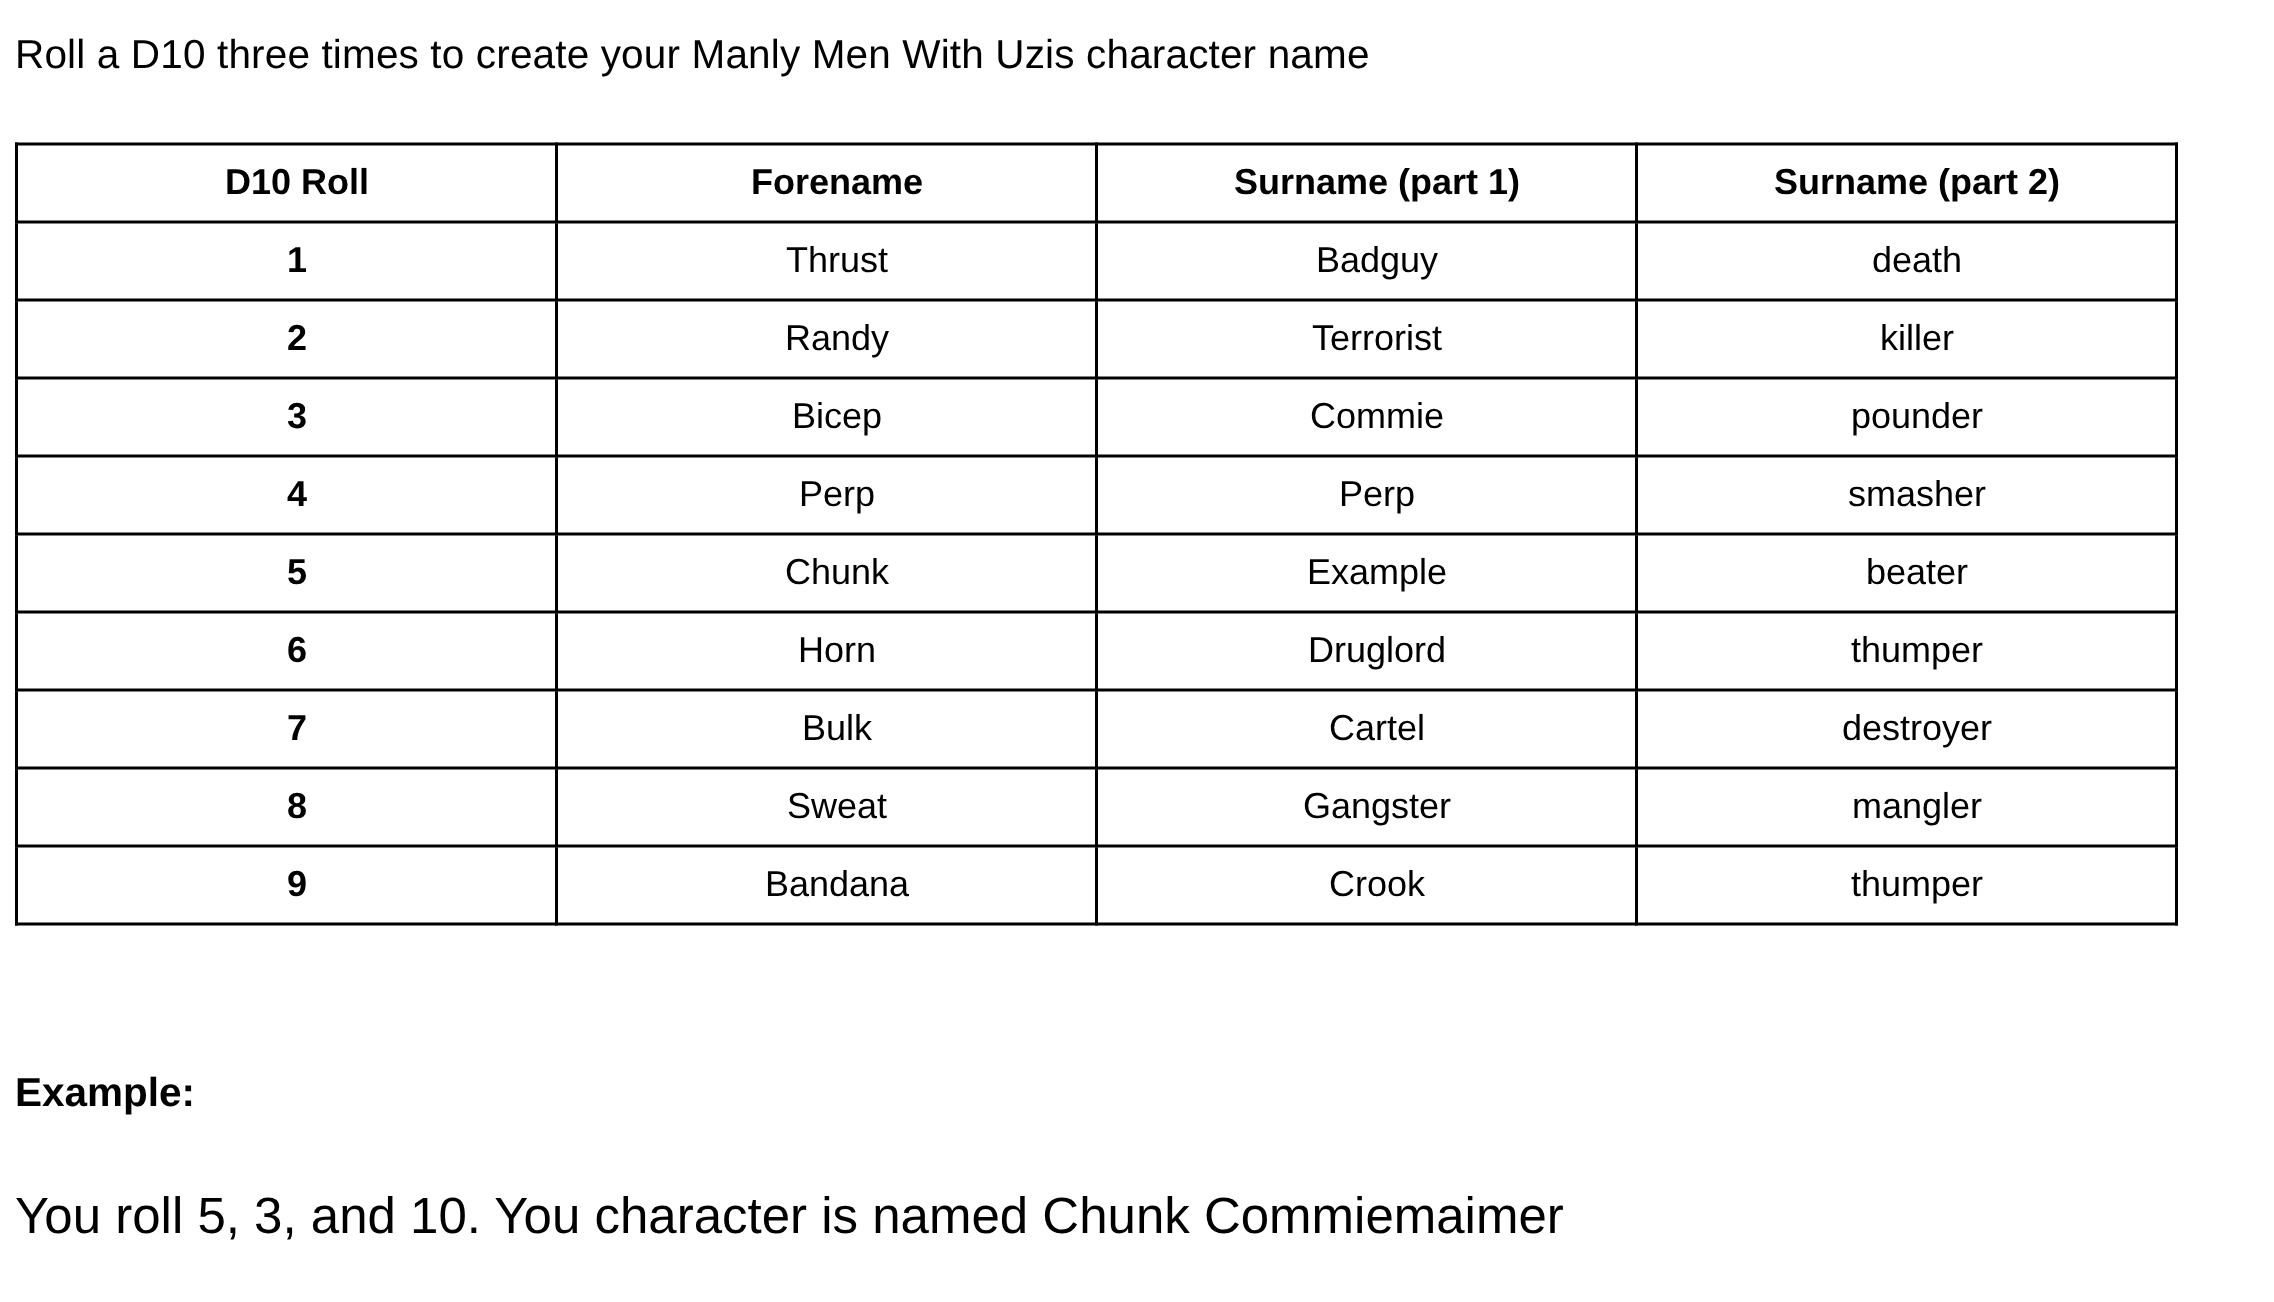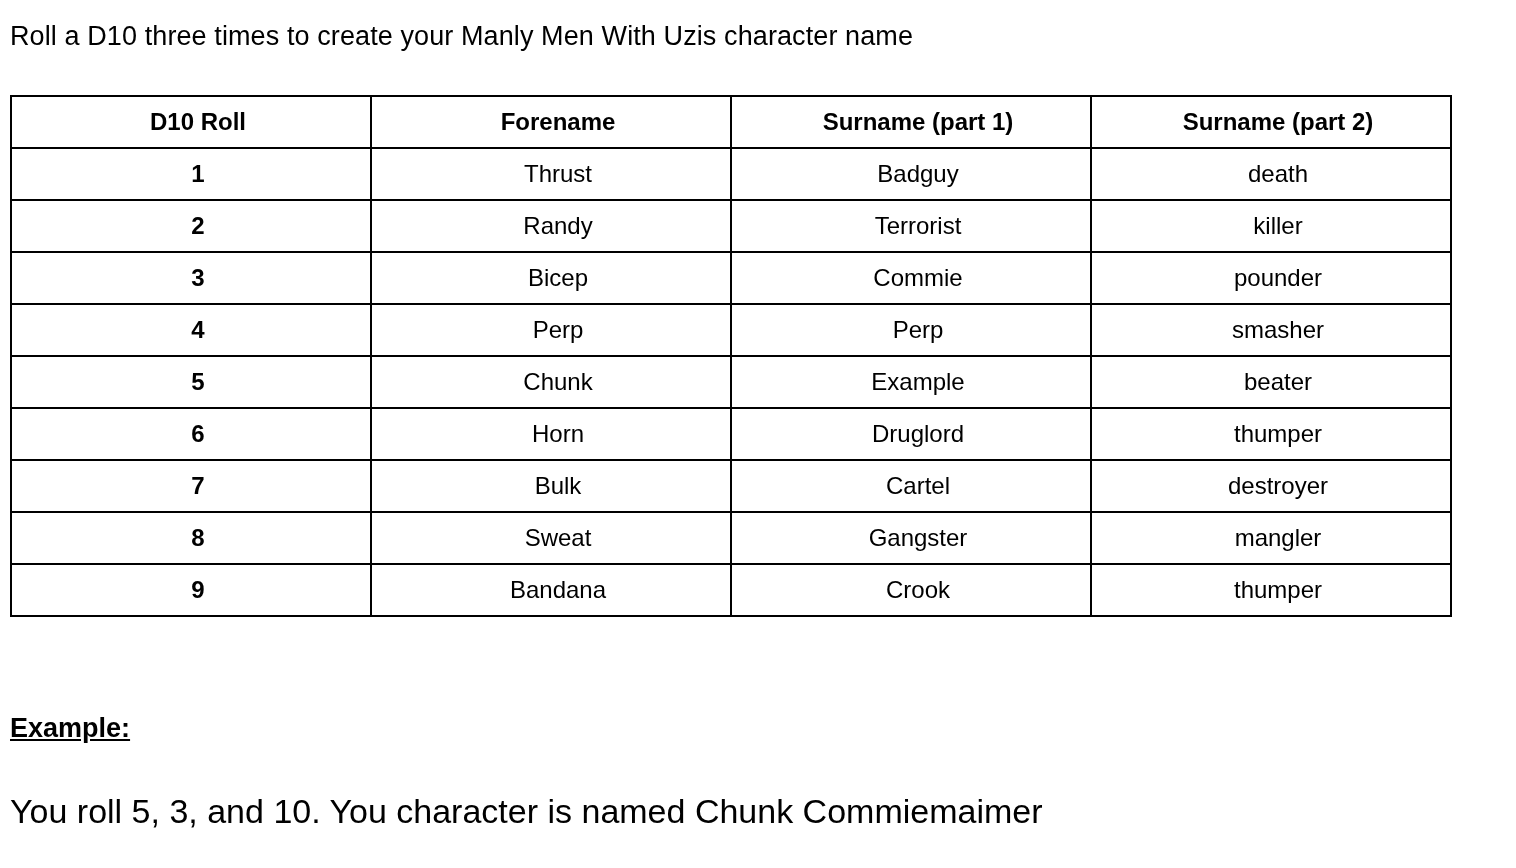--- a/index.html
+++ b/index.html
@@ -59,21 +59,20 @@
   col.c3 { width: 360px; }
   col.c4 { width: 360px; }
 
   .example-label {
     position: absolute;
     left: 10px;
     top: 712px;
     font-size: 27px;
     font-weight: bold;
     line-height: 1.2;
-    text-decoration: underline;
   }
   .example-text {
     position: absolute;
     left: 10px;
     top: 791px;
     font-size: 34px;
     line-height: 1.2;
     white-space: nowrap;
   }
 </style>

